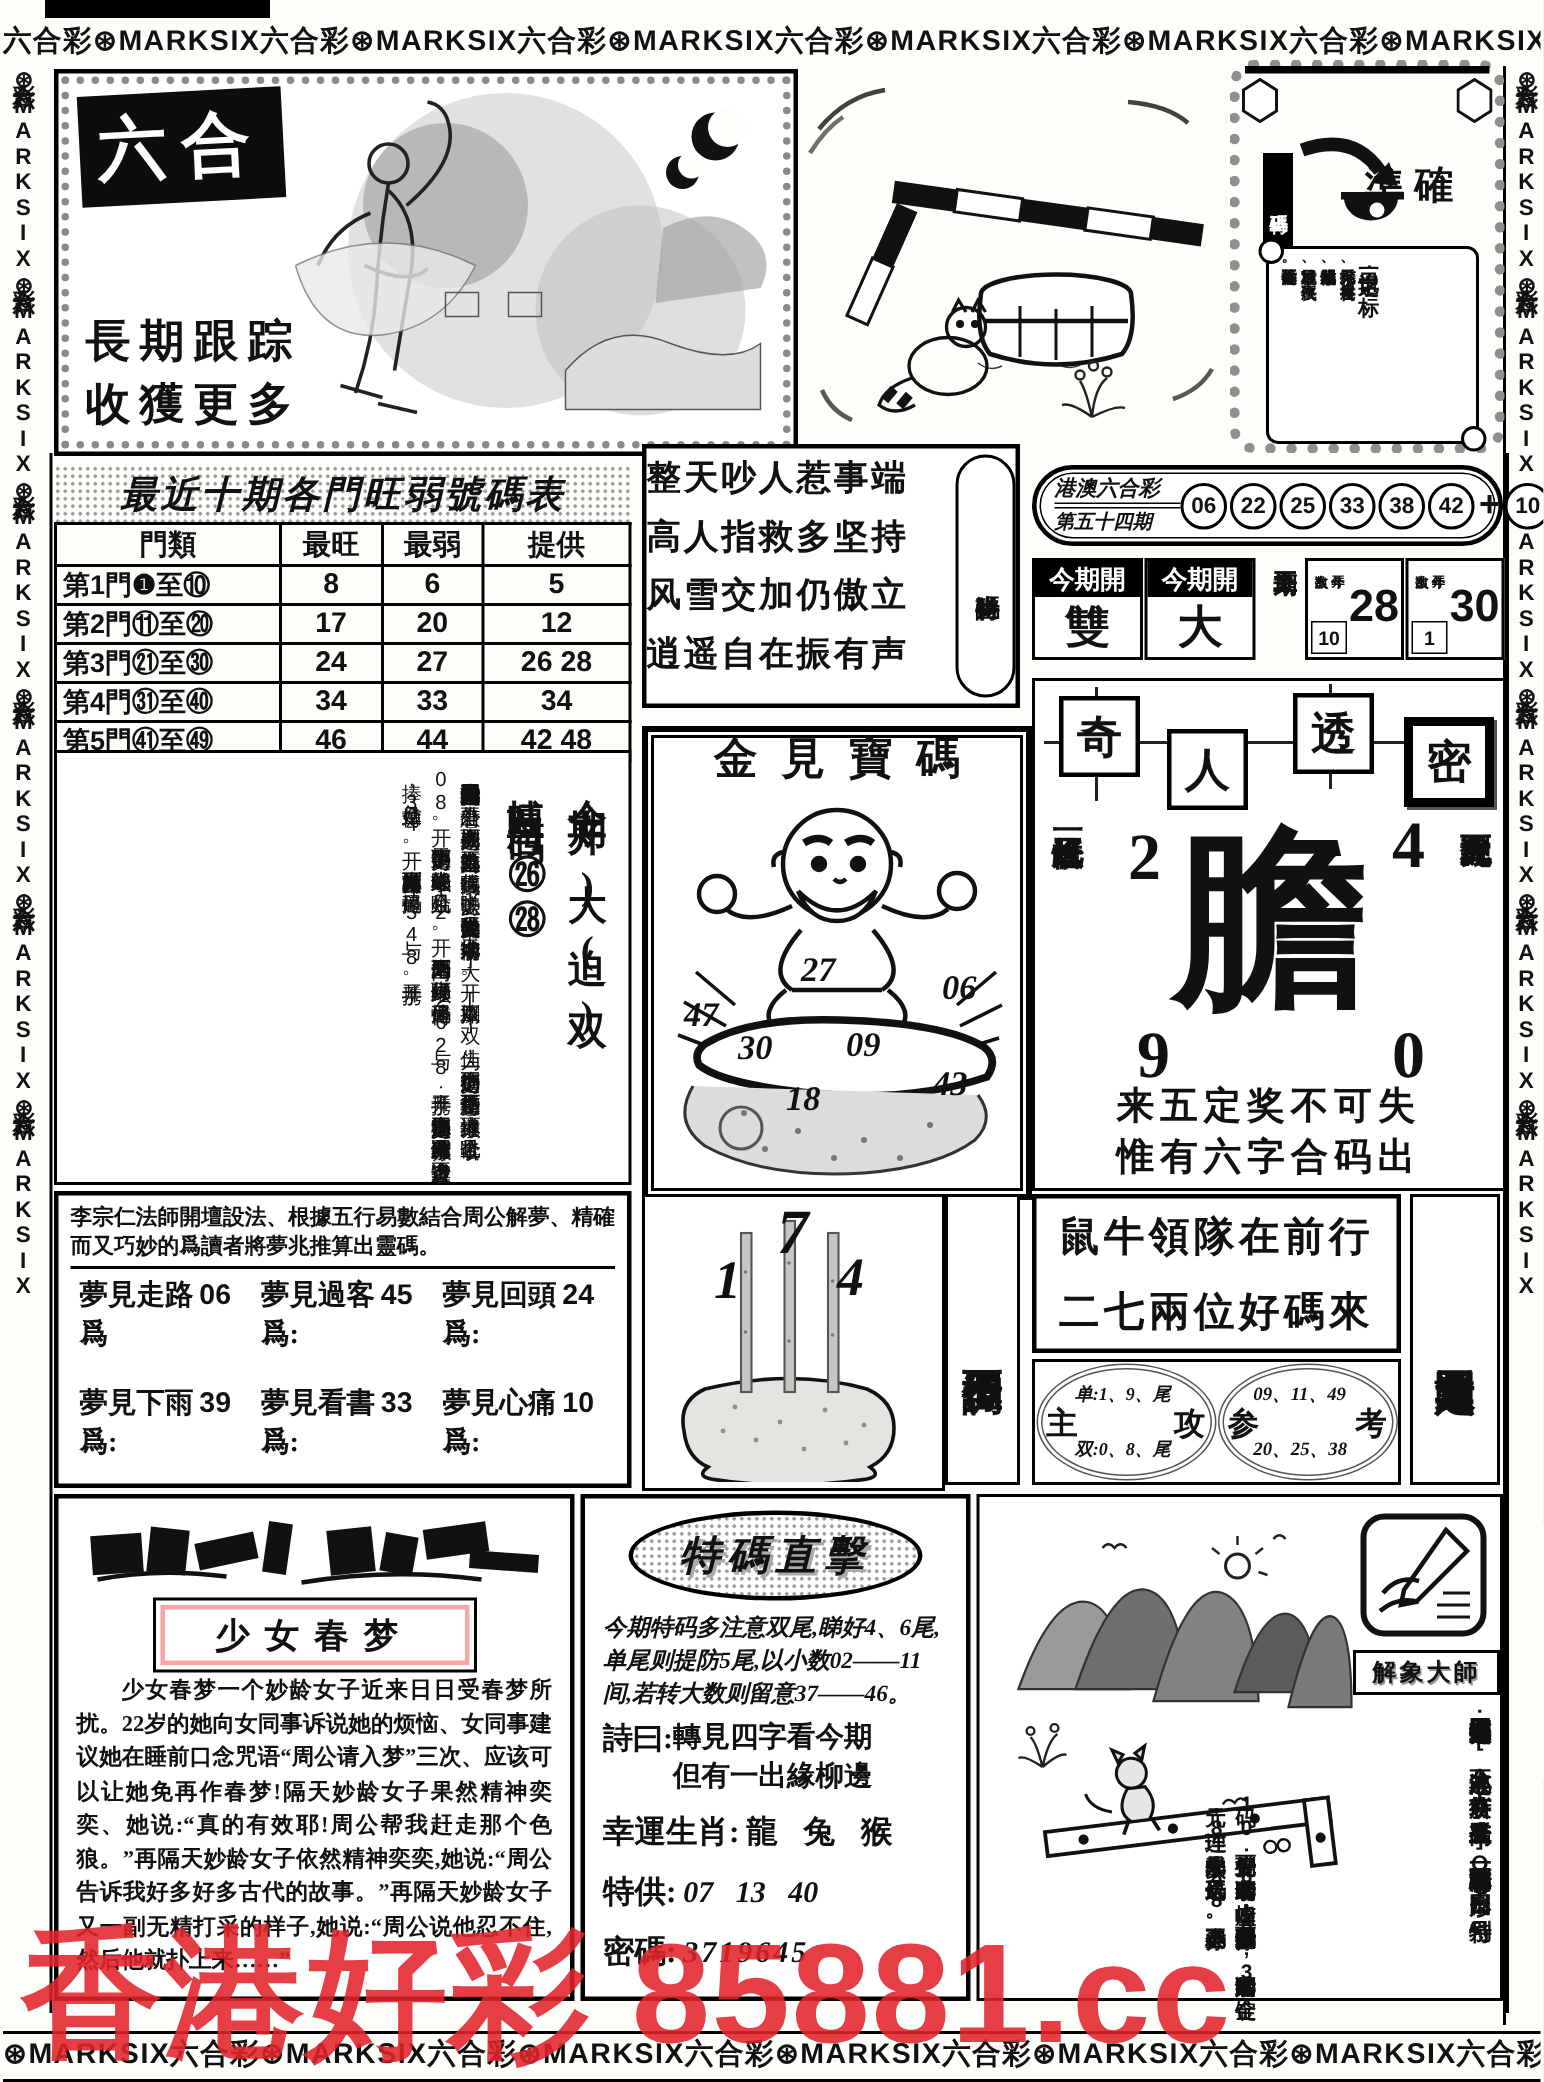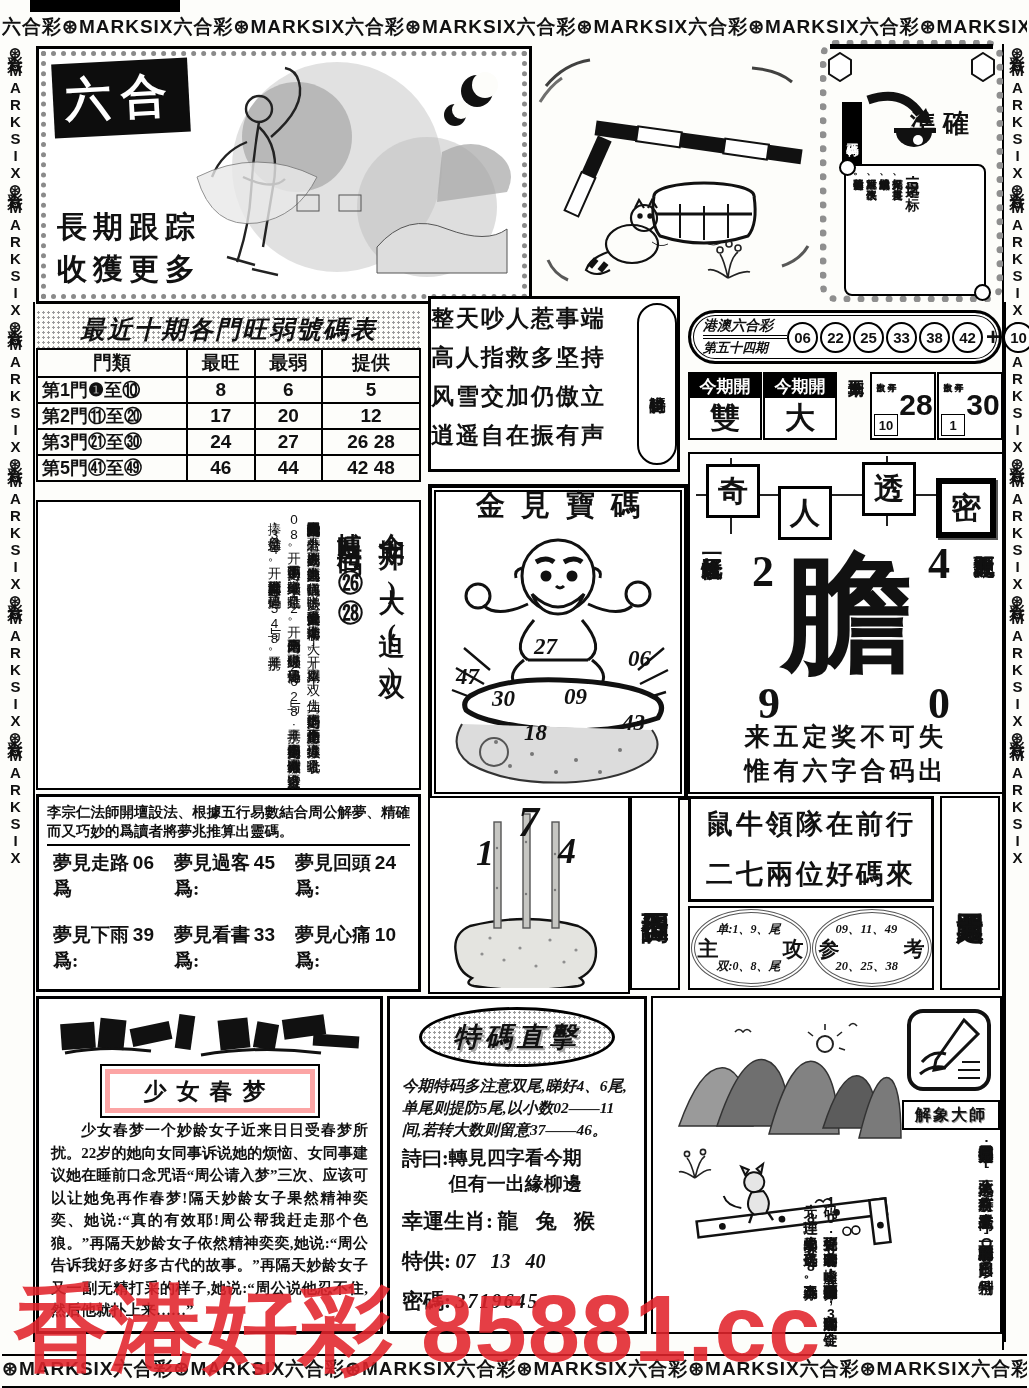--- a/index.html
+++ b/index.html
@@ -170,20 +170,26 @@
         <td>20</td>
         <td>12</td>
       </tr>
       <tr>
         <td class="lbl">第3門㉑至㉚</td>
         <td>24</td>
         <td>27</td>
         <td>26  28</td>
       </tr>
       <tr>
+        <td class="lbl">第4門㉛至㊵</td>
+        <td>34</td>
+        <td>33</td>
+        <td>34</td>
+      </tr>
+      <tr>
         <td class="lbl">第5門㊶至㊾</td>
         <td>46</td>
         <td>44</td>
         <td>42  48</td>
       </tr>
     </tbody>
       </table>
   </div>
 
   <div class="abs b3" style="left:428px;top:296px;width:252px;height:176px;display:flex;padding:0;box-sizing:border-box;">
@@ -398,21 +404,21 @@
         <rect x="168" y="14" width="30" height="30" transform="rotate(-6 183 29)"></rect>
         <rect x="204" y="18" width="22" height="26" transform="rotate(10 215 31)"></rect>
         <rect x="232" y="12" width="42" height="20" transform="rotate(-8 253 22)"></rect>
         <rect x="262" y="30" width="46" height="12" transform="rotate(4 285 36)"></rect>
       </g>
       <g stroke="#111" stroke-width="3" fill="none">
         <path d="M14 48 q40 -8 86 -2 M150 50 q60 -10 120 -2"></path>
       </g>
     </svg>
     <div class="center" style="margin:2px 0 6px;">
-      <div class="serif center" style="width:200px;height:34px;border:5px solid #fca5a5;outline:2px solid #000;outline-offset:3px;font-size:23px;font-weight:900;letter-spacing:10px;">少女春梦</div>
+      <div class="serif center" style="width:200px;height:34px;border:3px solid #fca5a5;outline:2px solid #000;outline-offset:3px;font-size:23px;font-weight:900;letter-spacing:10px;">少女春梦</div>
     </div>
     <div class="serif" style="font-size:15px;line-height:22.5px;font-weight:600;text-align:justify;text-indent:2em;">少女春梦一个妙龄女子近来日日受春梦所扰。22岁的她向女同事诉说她的烦恼、女同事建议她在睡前口念咒语“周公请入梦”三次、应该可以让她免再作春梦!隔天妙龄女子果然精神奕奕、她说:“真的有效耶!周公帮我赶走那个色狼。”再隔天妙龄女子依然精神奕奕,她说:“周公告诉我好多好多古代的故事。”再隔天妙龄女子又一副无精打采的样子,她说:“周公说他忍不住,然后他就扑上来……”</div>
   </div>
 
   <div class="abs b3" style="left:387px;top:996px;width:260px;height:338px;box-sizing:border-box;padding:8px 12px;">
     <div class="center">
       <div class="stipple serif center" style="width:190px;height:54px;border:3px solid #000;border-radius:50%;font-size:27px;font-weight:900;letter-spacing:5px;text-shadow:2px 2px 0 #aaa;">特碼直擊</div>
     </div>
     <div class="hand" style="font-size:15.5px;line-height:22px;font-weight:700;margin-top:8px;">今期特码多注意双尾,睇好4、6尾,单尾则提防5尾,以小数02——11间,若转大数则留意37——46。</div>
     <div style="display:flex;margin-top:4px;">

